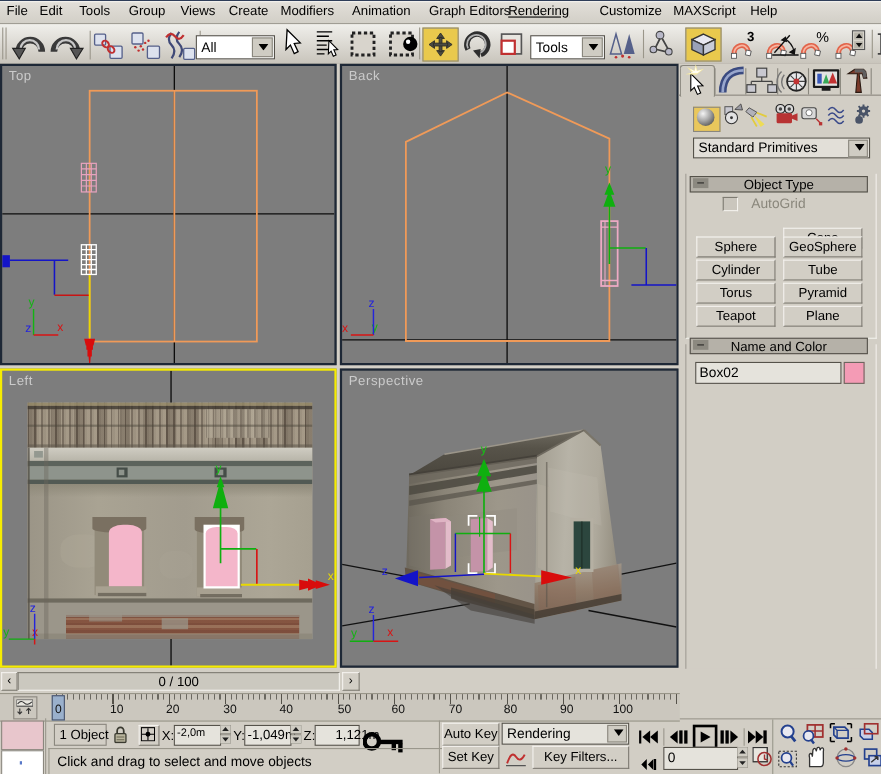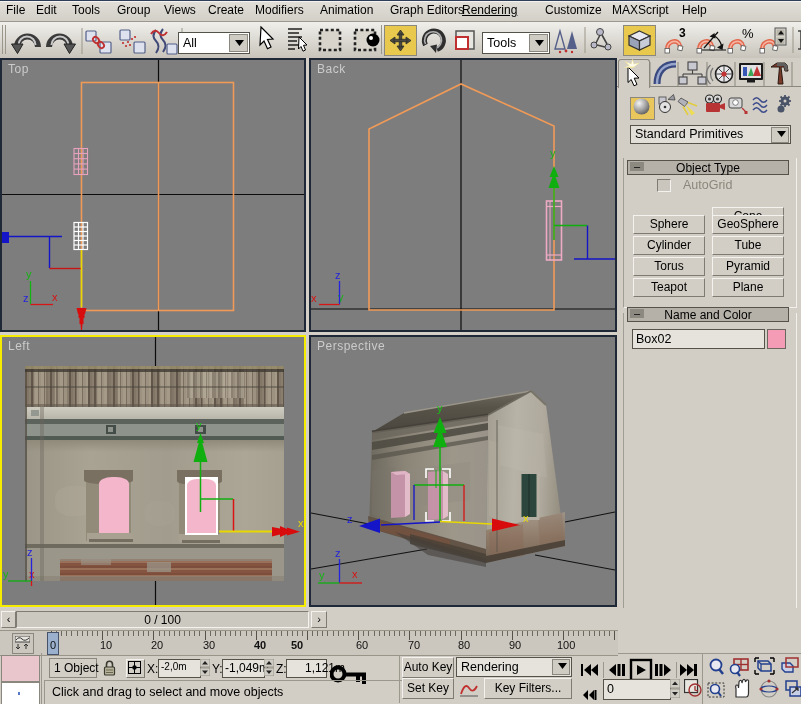--- a/index.html
+++ b/index.html
@@ -600,22 +600,22 @@
 
     <div class="abs" style="left:0;top:22px;width:618px;height:24px;background:#cbc7be;border-top:1px solid #989588;border-bottom:1px solid #989588;">
       <div class="abs" style="left:50.5px;top:0;width:566px;height:5px;background:repeating-linear-gradient(90deg,#6b6860 0 1px,transparent 1px 5.12px);"></div>
       <div class="abs" style="left:50.5px;top:0;width:566px;height:9px;background:repeating-linear-gradient(90deg,#55524a 0 1px,transparent 1px 51.2px);"></div>
       <div class="abs" style="left:47px;top:1px;width:10px;height:21px;background:#9ab0cc;border:1px solid #46526a;"></div>
         <div class="abs" style="left:0;top:8px;width:618px;height:13px;font-size:11px;color:#111;">
         <span class="abs" style="left:50px;">0</span>
           <span class="abs" style="left:100px;">10</span>
         <span class="abs" style="left:151px;">20</span>
           <span class="abs" style="left:203px;">30</span>
-        <span class="abs" style="left:254px;font-weight:bold;">40</span>
-          <span class="abs" style="left:291px;font-weight:bold;">50</span>
+        <span class="abs" style="left:254px;">40</span>
+          <span class="abs" style="left:307px;">50</span>
         <span class="abs" style="left:356px;">60</span>
           <span class="abs" style="left:408px;">70</span>
         <span class="abs" style="left:458px;">80</span>
           <span class="abs" style="left:509px;">90</span>
         <span class="abs" style="left:557px;">100</span>
       </div>
 
       <div class="abs" style="left:12px;top:2px;width:20px;height:19px;background:#cbc7be;border:1px solid #8a877e;">
         <svg style="left:2px;top:2px;" width="15" height="14" viewBox="0 0 15 14">
           <rect x="0" y="0" width="15" height="6" fill="#e8e6df" stroke="#444" stroke-width="1"></rect>

